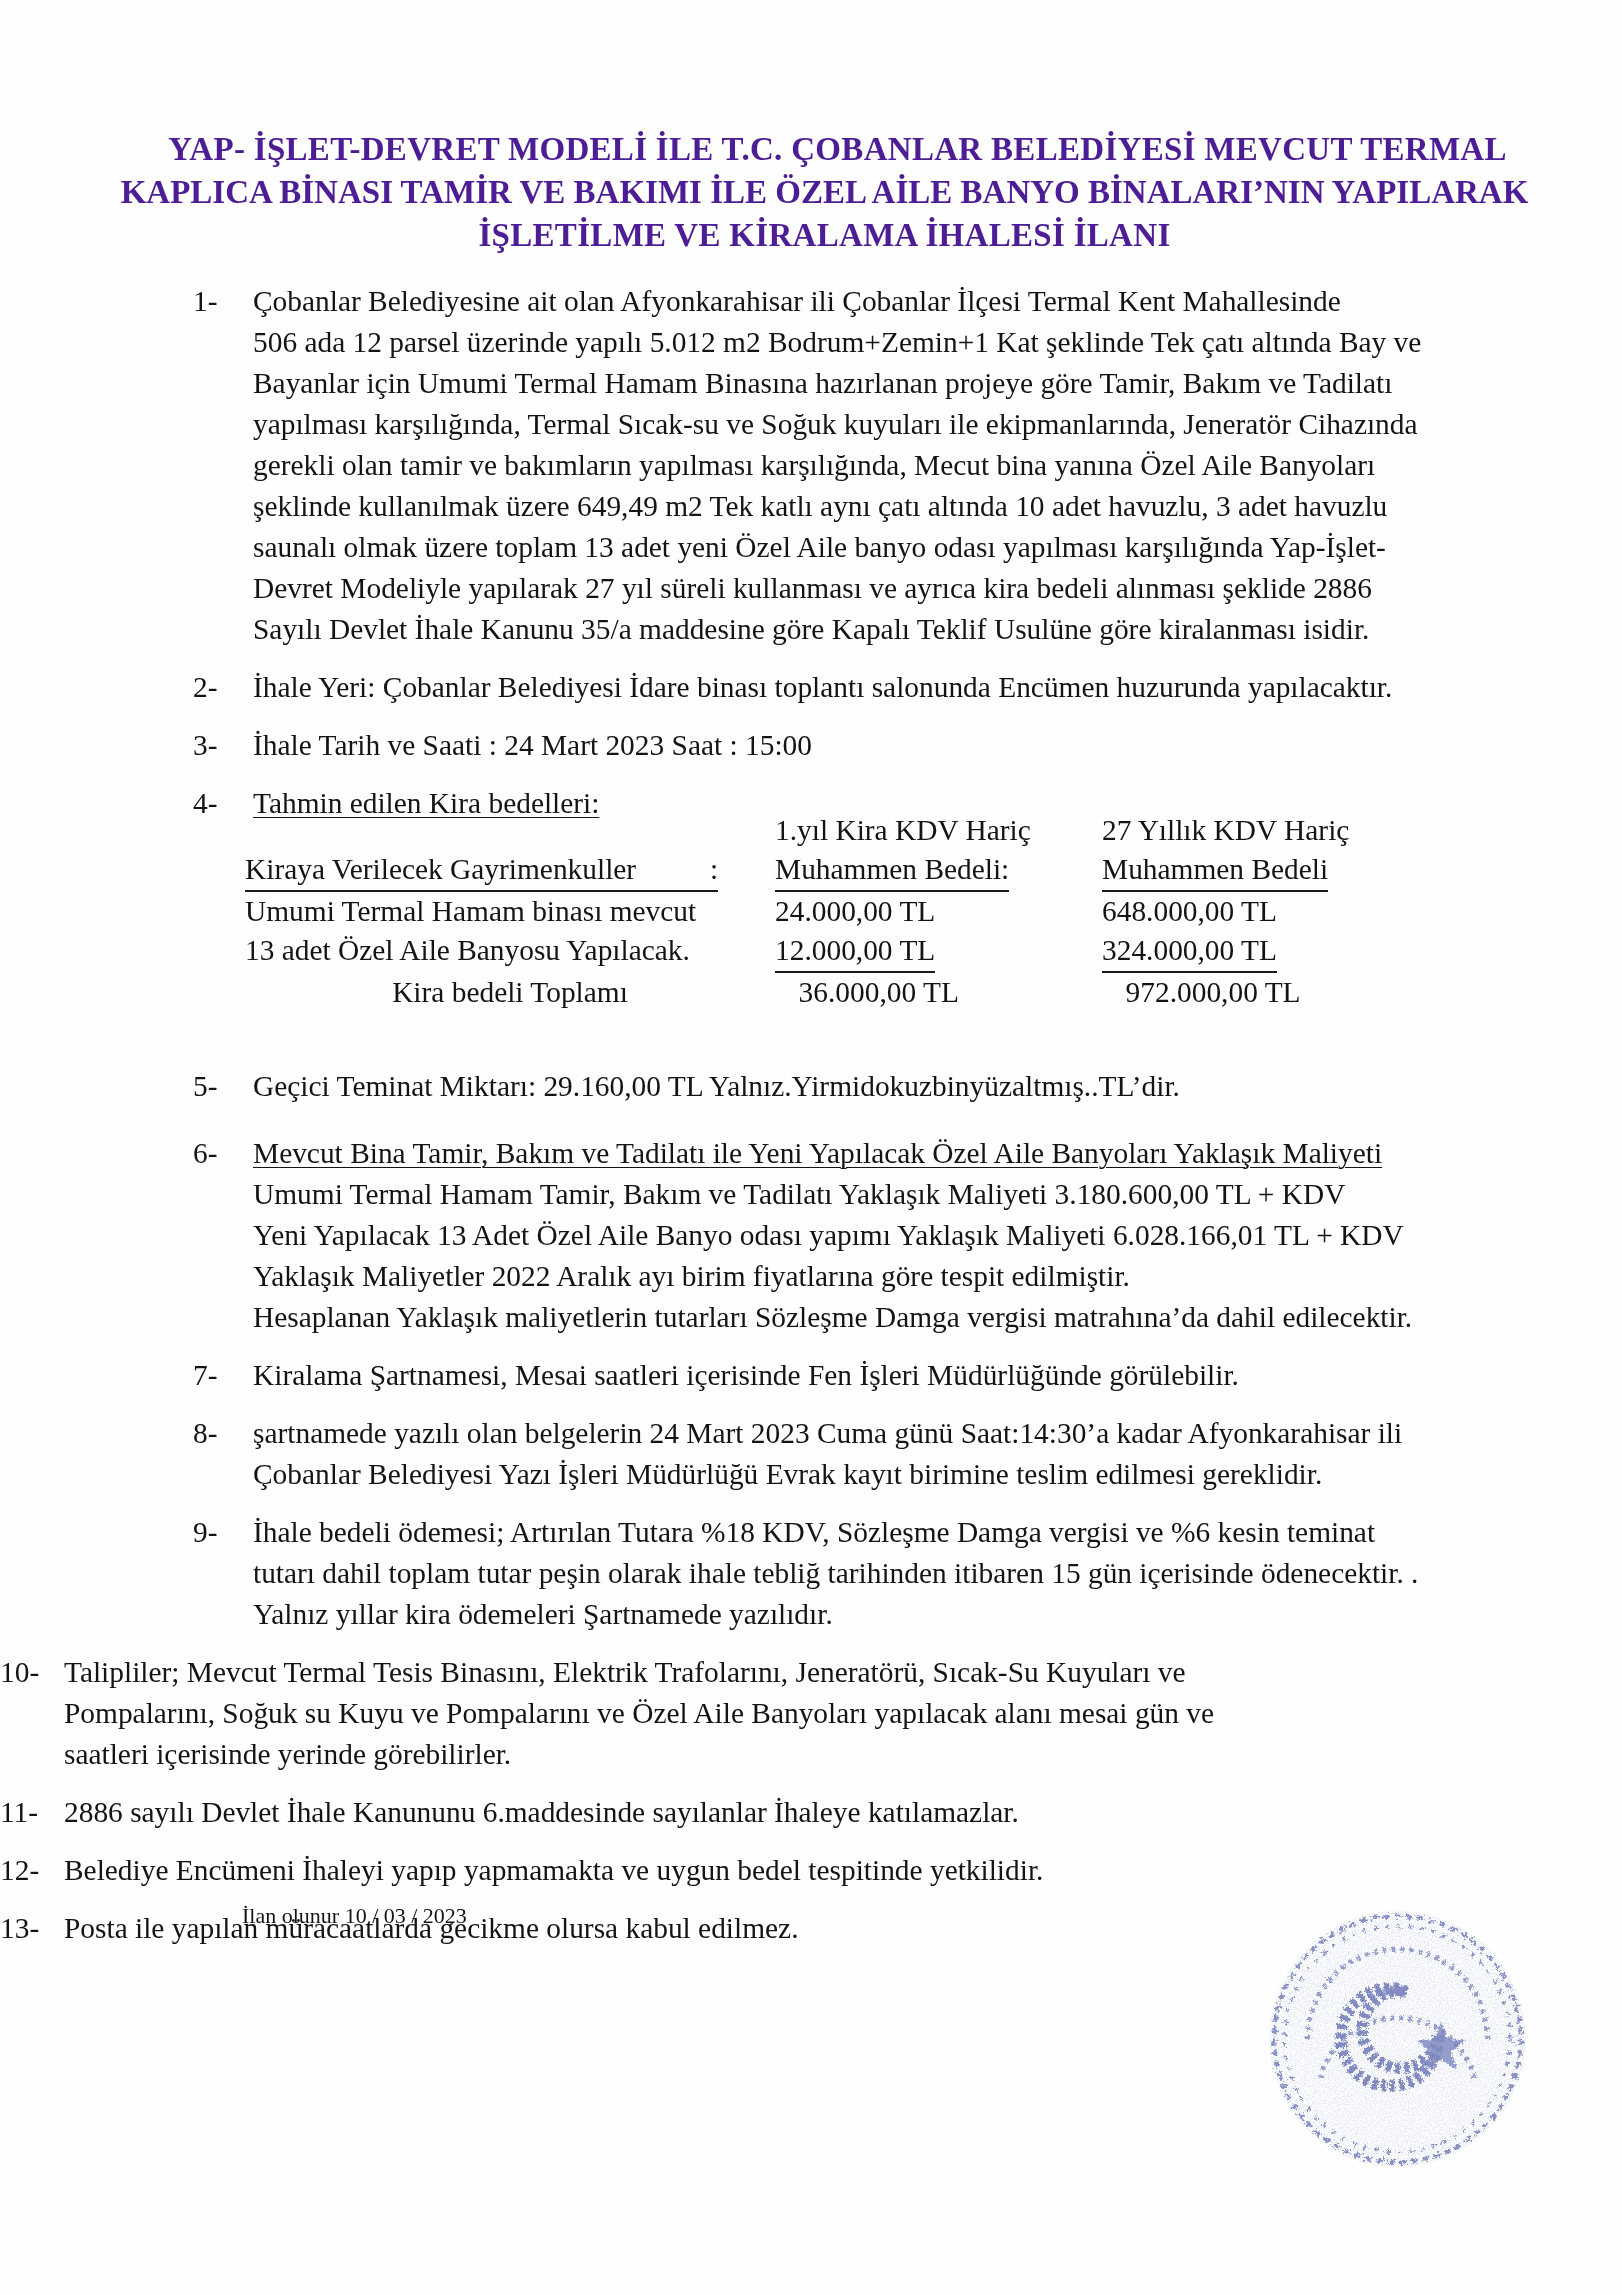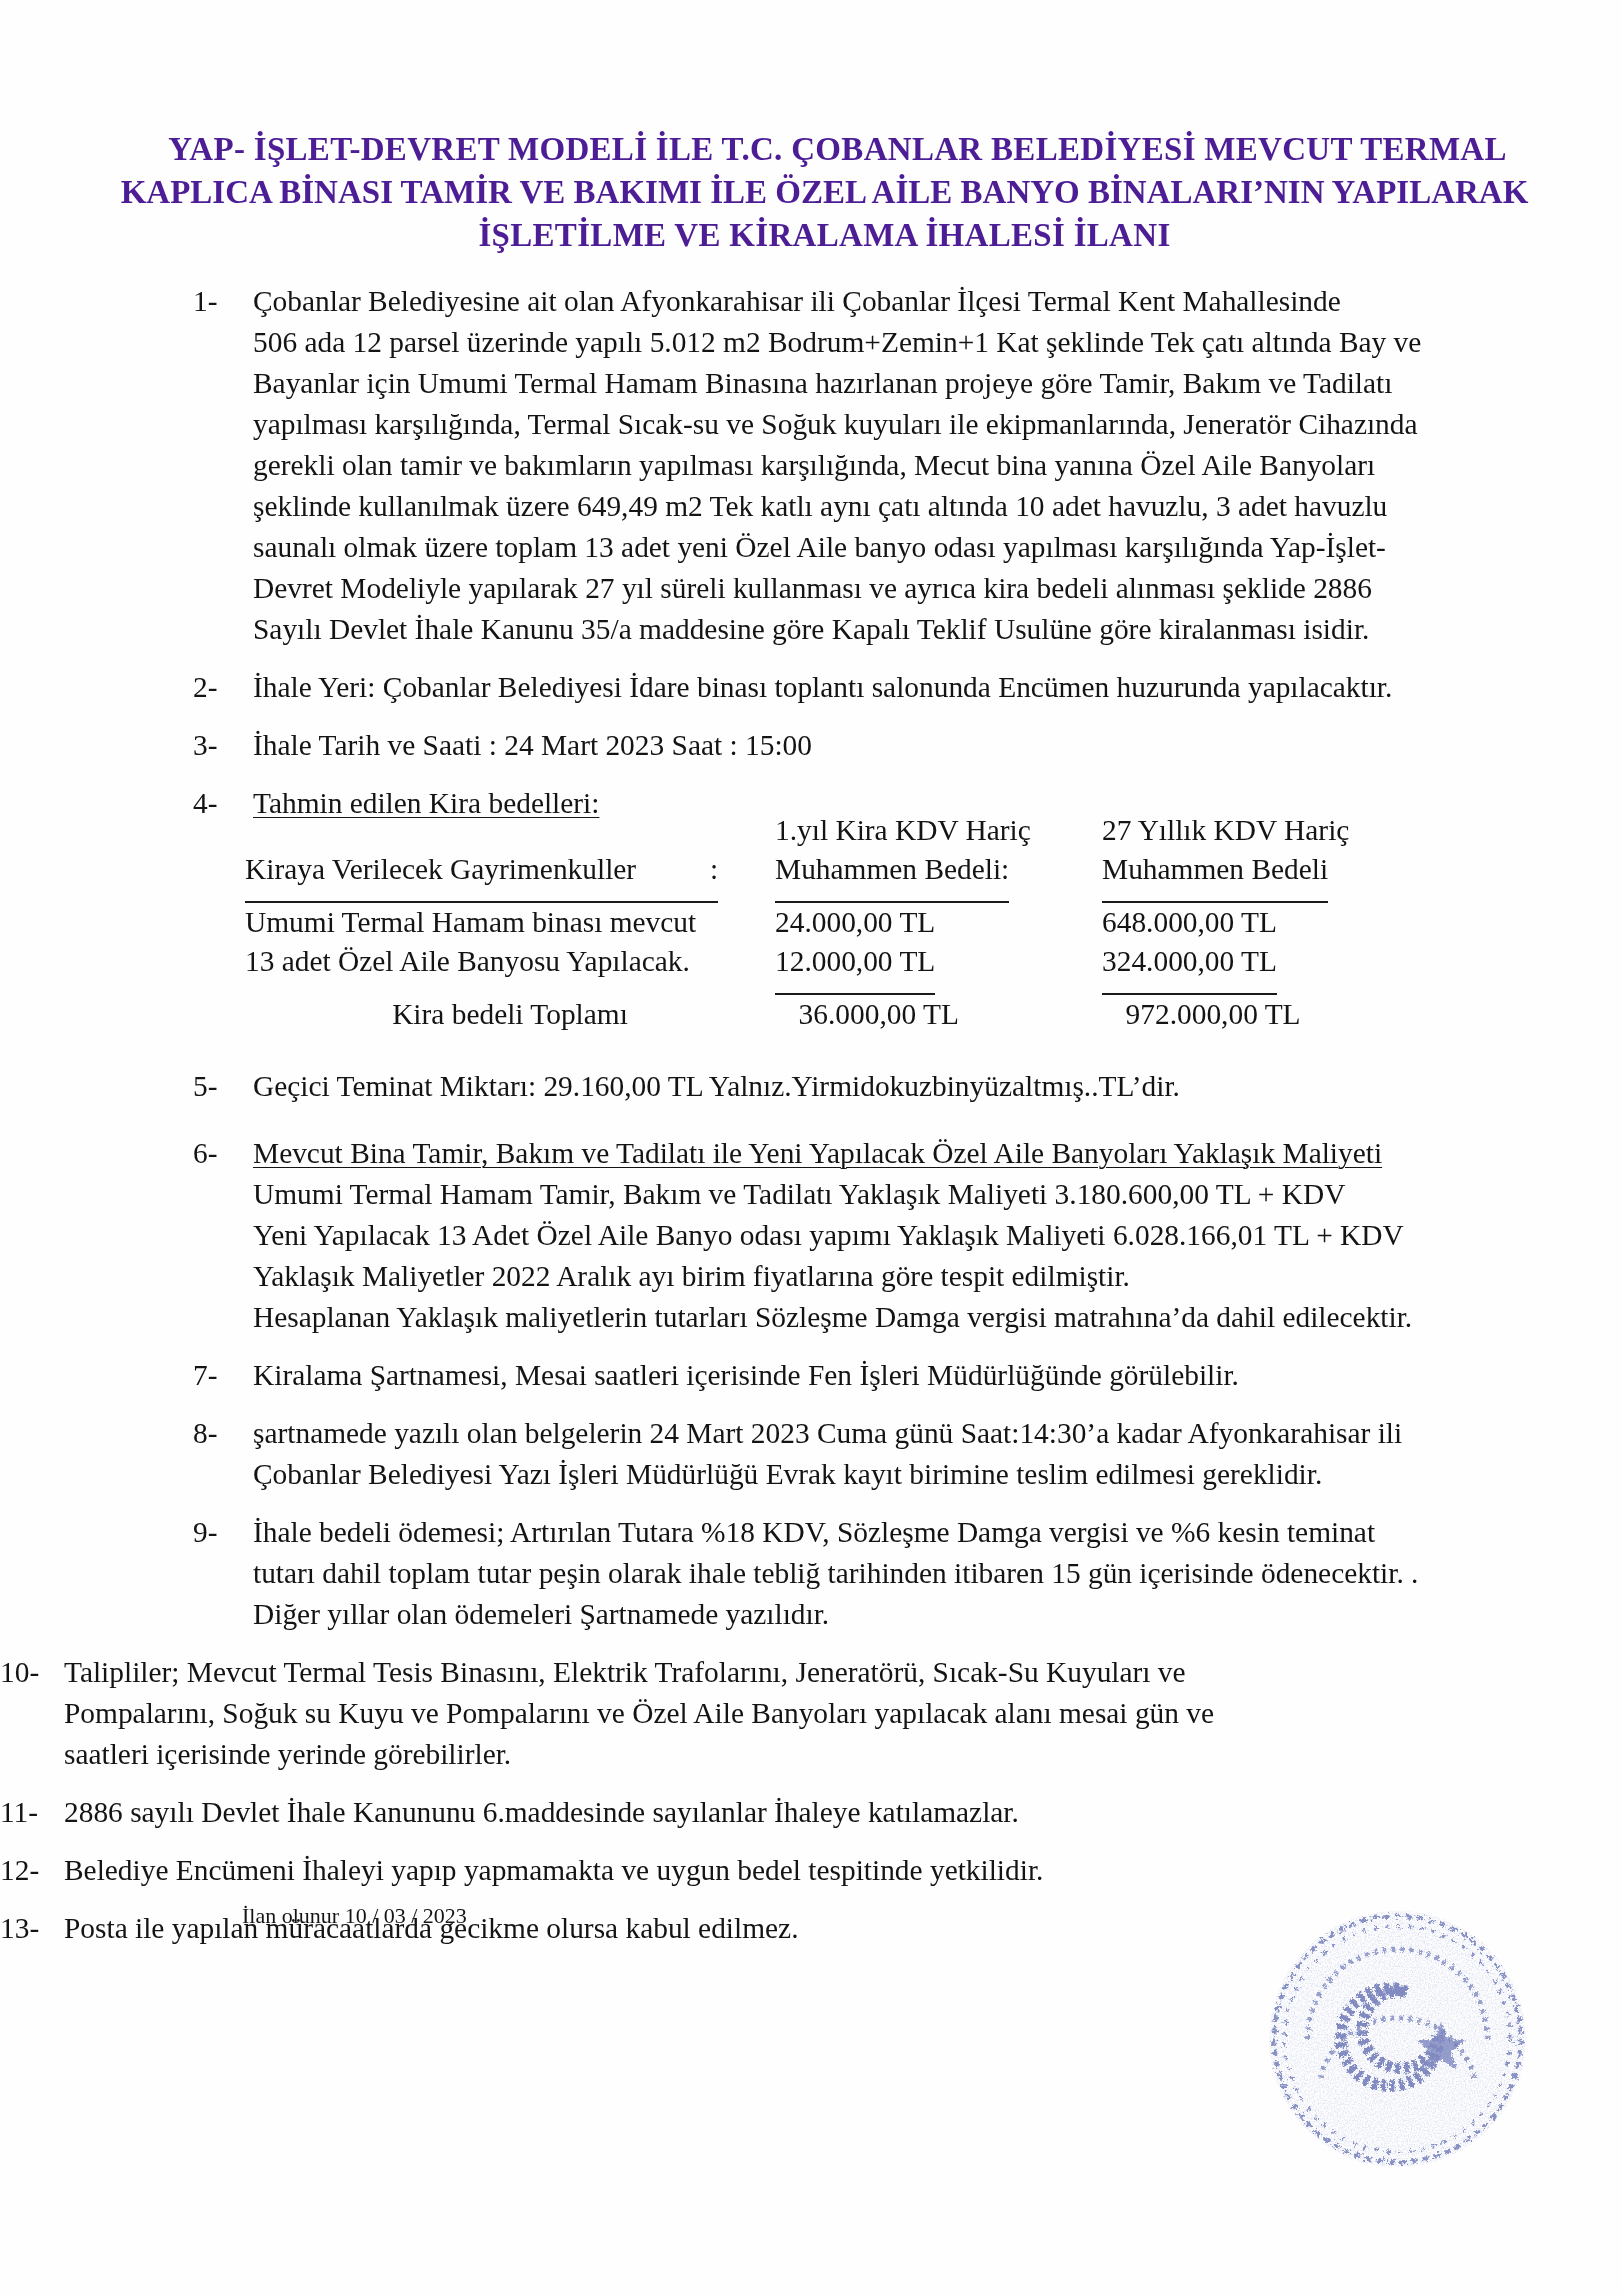--- a/index.html
+++ b/index.html
@@ -79,21 +79,21 @@
   }
   .rt-row { display: flex; }
   .rt-c1 { width: 530px; flex: 0 0 530px; }
   .rt-c2 { width: 327px; flex: 0 0 327px; }
   .rt-c3 { width: 255px; flex: 0 0 255px; }
   .rt-c1.right { text-align: center; padding-right: 23.6px; }
   .hdr-top .rt-c1 { }
   .uline-cell {
     display: inline-block;
     border-bottom: 2px solid #1a1a1a;
-    padding-bottom: 12px;
+    padding-bottom: 1px;
   }
 
   
   .footer-note {
     position: absolute;
     left: 242px;
     top: 1903px;
     font-size: 22px;
     white-space: nowrap;
   }
@@ -205,21 +205,21 @@
       </span>
     </div>
 
     <div class="gap-sm"></div>
 
     <div class="item item-indent-a">
       <span class="num">9-</span>
       <span class="body">
         <span class="line">İhale bedeli ödemesi; Artırılan Tutara %18 KDV, Sözleşme Damga vergisi ve %6 kesin teminat</span>
         <span class="line">tutarı dahil  toplam tutar peşin olarak ihale tebliğ tarihinden itibaren  15 gün içerisinde ödenecektir.  .</span>
-        <span class="line">Diğer yıllar olan ödemeleri Şartnamede yazılıdır.</span>
+        <span class="line">Yalnız yıllar kira ödemeleri Şartnamede yazılıdır.</span>
       </span>
     </div>
 
     <div class="gap-sm"></div>
 
     <div class="item item-indent-b">
       <span class="num">10-</span>
       <span class="body">
         <span class="line">Talipliler; Mevcut Termal Tesis Binasını, Elektrik Trafolarını, Jeneratörü, Sıcak-Su Kuyuları ve</span>
         <span class="line">Pompalarını, Soğuk su Kuyu ve Pompalarını ve Özel Aile Banyoları yapılacak alanı  mesai gün ve</span>

